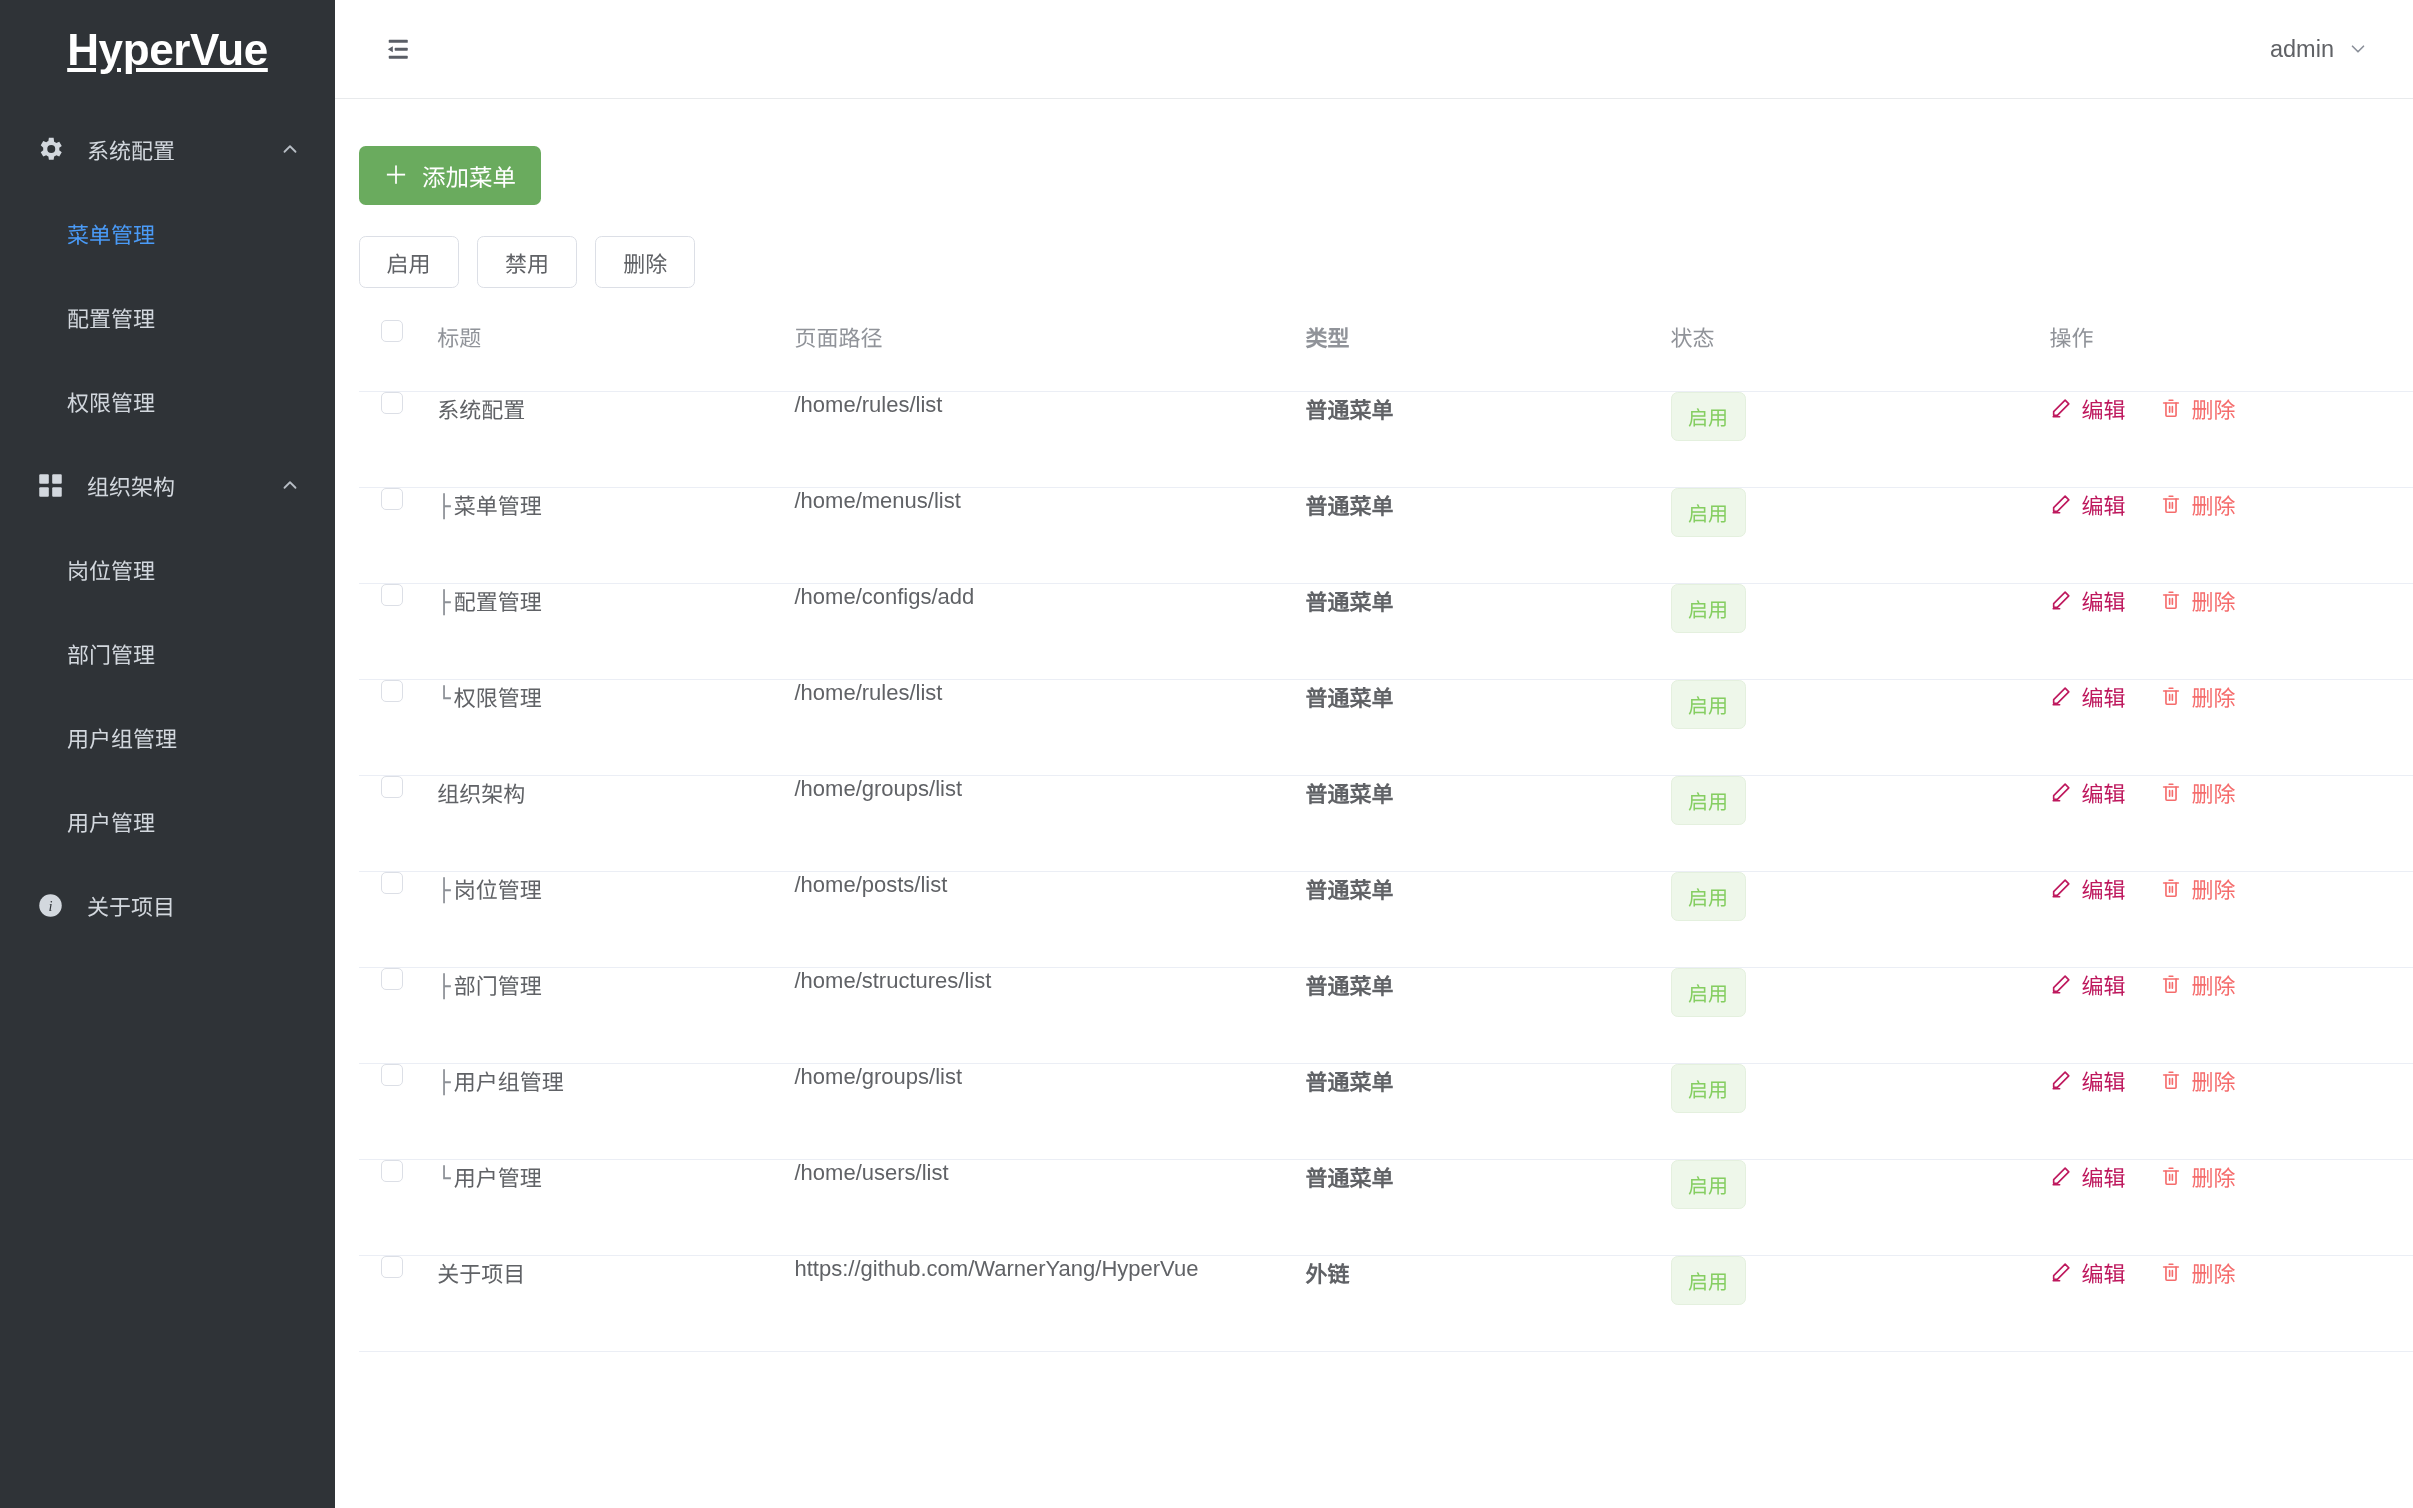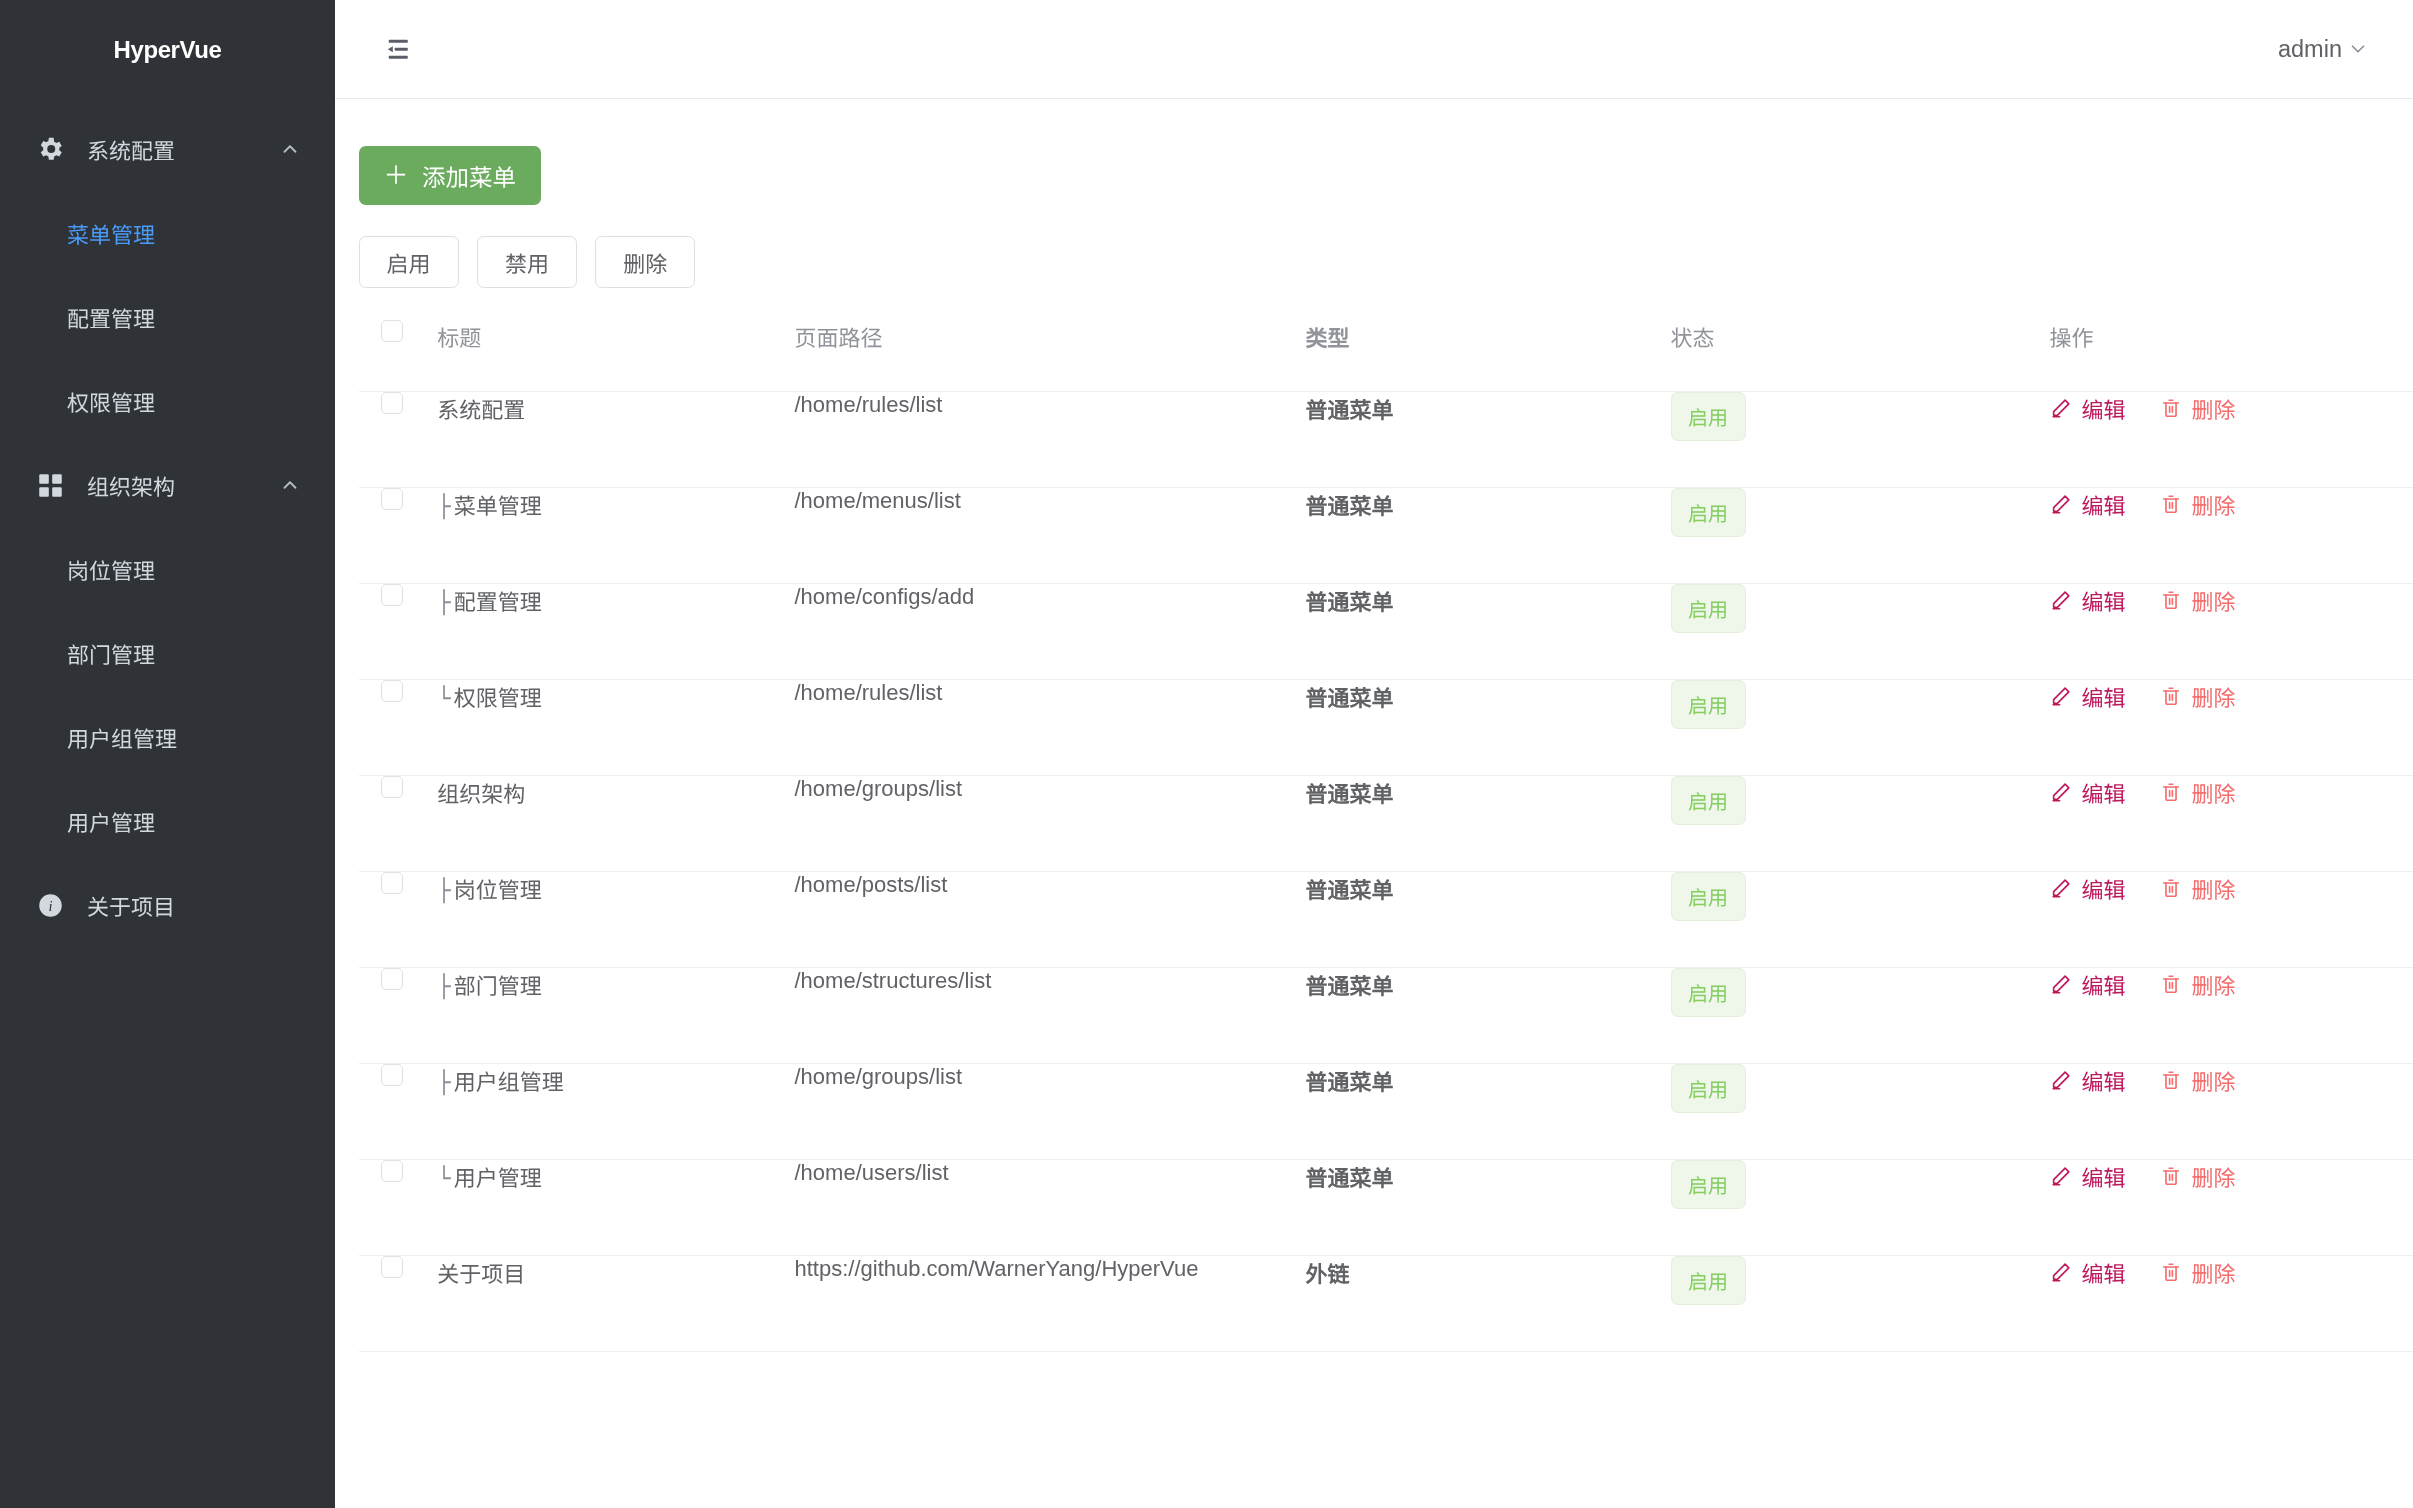--- a/index.html
+++ b/index.html
@@ -21,23 +21,24 @@
     height: 1508px;
     overflow: hidden;
     position: relative;
   }
   .brand {
     height: 99px;
     display: flex;
     align-items: center;
     justify-content: center;
     color: #ffffff;
-    font-size: 24px;
+    font-size: 44px;
     font-weight: bold;
     letter-spacing: -0.4px;
+    text-decoration: underline;
   }
   .nav { padding-top: 8.4px; }
   .nav-group-header {
     display: flex;
     align-items: center;
     height: 84px;
     padding: 0 34px 0 35px;
     cursor: pointer;
   }
   .nav-group-header .ico {
@@ -110,21 +111,21 @@
   .fold-btn {
     width: 39px; height: 39px;
     display: flex; align-items: center; justify-content: center;
     color: #5a5e66;
     cursor: pointer;
   }
   .topbar-spacer { flex: 1 1 auto; }
   .user-menu {
     display: flex;
     align-items: center;
-    gap: 5px;
+    gap: 13px;
     color: #606266;
     font-size: 23.5px;
     cursor: pointer;
     padding-right: 5px;
   }
   .user-menu .chev-dn { width:22px; height:22px; display:flex; align-items:center; justify-content:center; color:#8a8f99;}
 
   .content {
     flex: 1 1 auto;
     padding: 47px 54px 0 23.5px;

